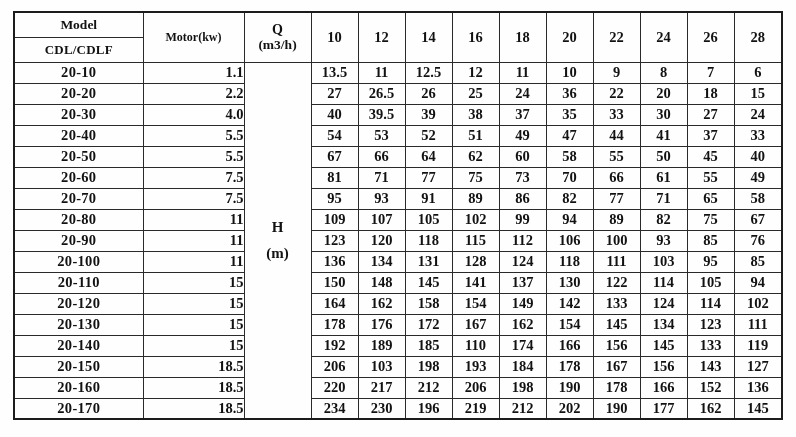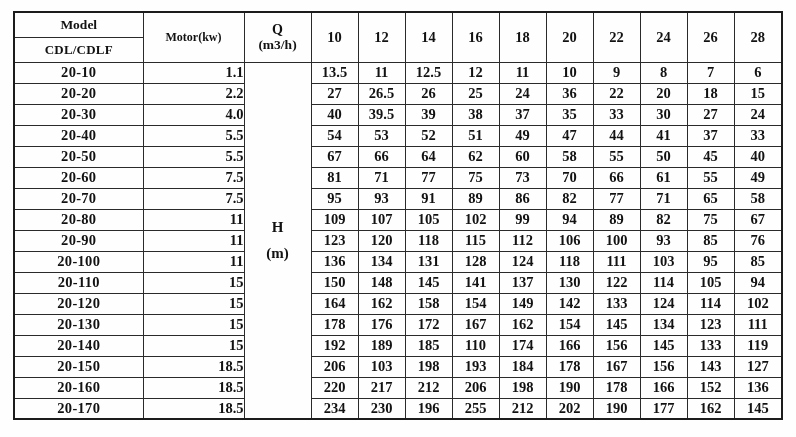--- a/index.html
+++ b/index.html
@@ -321,21 +321,21 @@
           <td class="head-value-cell">166</td>
           <td class="head-value-cell">152</td>
           <td class="head-value-cell">136</td>
         </tr>
         <tr>
           <td class="model-cell">20-170</td>
           <td class="motor-cell">18.5</td>
           <td class="head-value-cell">234</td>
           <td class="head-value-cell">230</td>
           <td class="head-value-cell">196</td>
-          <td class="head-value-cell">255</td>
+          <td class="head-value-cell">219</td>
           <td class="head-value-cell">212</td>
           <td class="head-value-cell">202</td>
           <td class="head-value-cell">190</td>
           <td class="head-value-cell">177</td>
           <td class="head-value-cell">162</td>
           <td class="head-value-cell">145</td>
         </tr>
       </tbody>
   </table>
 </div>

